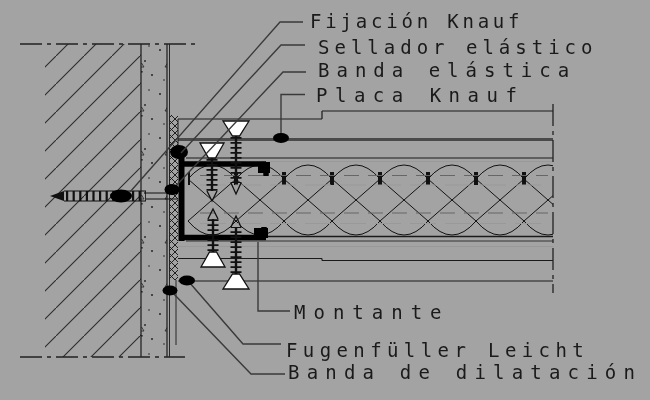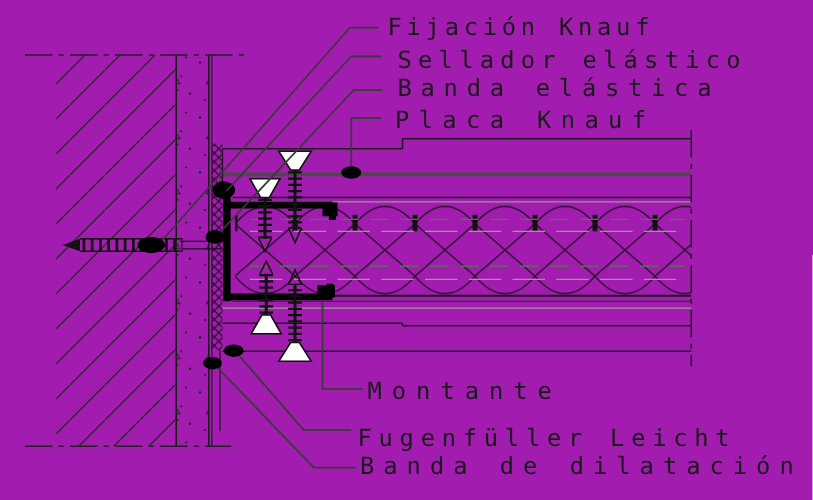--- a/index.html
+++ b/index.html
@@ -1,16 +1,16 @@
 <!DOCTYPE html>
 <html><head>
 <meta charset="utf-8">
 <style>
   html,body{margin:0;padding:0;background:#fff;}
-  .stage{position:relative;width:650px;height:400px;background:#a21caf;overflow:hidden;}
+  .stage{position:relative;width:650px;height:400px;background:#a3a3a3;overflow:hidden;}
   svg{display:block;}
   .lbl{font-family:"DejaVu Sans Mono",monospace;font-size:19px;fill:#1a1a1a;}
   .thin{stroke:#1a1a1a;stroke-width:1.2;fill:none;}
   .leader{stroke:#3a3a3a;stroke-width:1.4;fill:none;}
   .brk{stroke:#222;stroke-width:1.3;fill:none;stroke-dasharray:22 5 4 5;}
 </style>
 </head>
 <body>
 
 <div class="stage">

